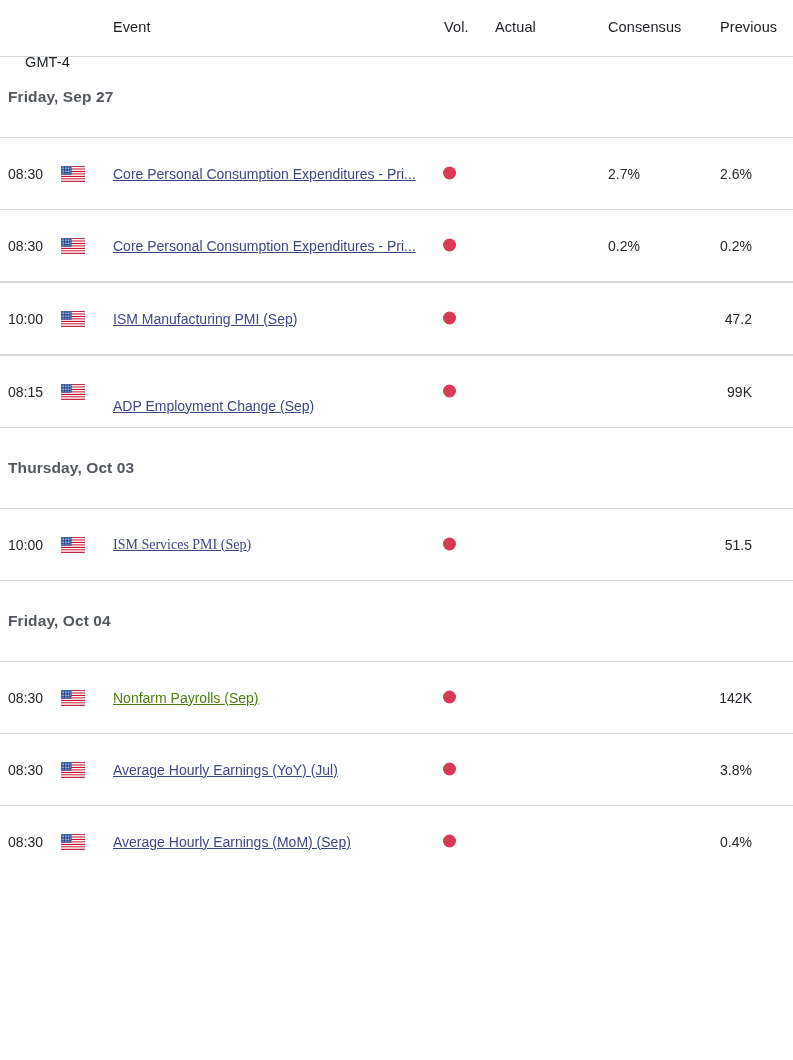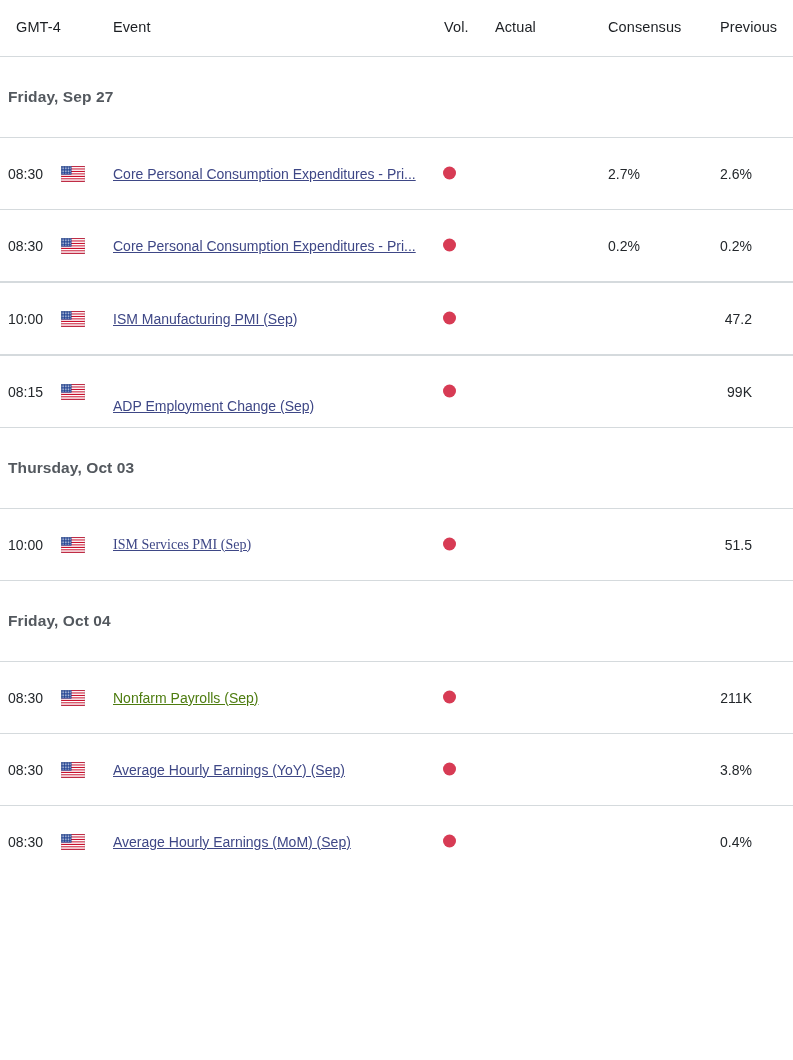--- a/index.html
+++ b/index.html
@@ -26,21 +26,21 @@
     position: relative;
   }
   .cal-header .hcell {
     position: absolute;
     top: 19px;
     font-size: 14.5px;
     color: #1c1f23;
     white-space: nowrap;
     letter-spacing: 0.1px;
   }
-  .h-gmt      { left: 16px; }
+  .h-gmt      { left: 25px; margin-top: 35px; }
   .h-event    { left: 113px; }
   .h-vol      { left: 444px; }
   .h-actual   { left: 495px; }
   .h-consensus{ left: 608px; }
   .h-previous { left: 720px; }
 
   
   .rule {
     height: 1px;
     background: #d5dadd;
@@ -519,21 +519,21 @@
             <rect x="8.7" y="6.7" width="0.8" height="0.8" fill="#ffffff"></rect>
             <rect x="0" y="0" width="24" height="16" fill="none" stroke="#9aa0a6" stroke-width="0.4"></rect>
           </svg>
         </div>
         <a class="cell c-event" href="#" style="color: #4d7c0f;">Nonfarm Payrolls (Sep)</a>
         <div class="cell c-vol">
           <span class="vol-dot" style="background: rgb(215, 59, 84);"></span>
         </div>
         <div class="cell c-actual"></div>
         <div class="cell c-consensus"></div>
-        <div class="cell c-previous">211K</div>
+        <div class="cell c-previous">142K</div>
       </div>
       <div class="rule" style="background: rgb(213, 218, 221);"></div>
       <div class="event-row">
         <div class="cell c-time">08:30</div>
         <div class="cell c-flag">
           <svg class="flag-svg" viewBox="0 0 24 16" xmlns="http://www.w3.org/2000/svg">
             <rect x="0" y="0" width="24" height="1.2307692307692308" fill="#c8102e"></rect>
             <rect x="0" y="1.2307692307692308" width="24" height="1.2307692307692308" fill="#ffffff"></rect>
             <rect x="0" y="2.4615384615384617" width="24" height="1.2307692307692308" fill="#c8102e"></rect>
             <rect x="0" y="3.6923076923076925" width="24" height="1.2307692307692308" fill="#ffffff"></rect>
@@ -573,21 +573,21 @@
             <rect x="8.7" y="5.2" width="0.8" height="0.8" fill="#ffffff"></rect>
             <rect x="0.7" y="6.7" width="0.8" height="0.8" fill="#ffffff"></rect>
             <rect x="2.3" y="6.7" width="0.8" height="0.8" fill="#ffffff"></rect>
             <rect x="3.9000000000000004" y="6.7" width="0.8" height="0.8" fill="#ffffff"></rect>
             <rect x="5.500000000000001" y="6.7" width="0.8" height="0.8" fill="#ffffff"></rect>
             <rect x="7.1000000000000005" y="6.7" width="0.8" height="0.8" fill="#ffffff"></rect>
             <rect x="8.7" y="6.7" width="0.8" height="0.8" fill="#ffffff"></rect>
             <rect x="0" y="0" width="24" height="16" fill="none" stroke="#9aa0a6" stroke-width="0.4"></rect>
           </svg>
         </div>
-        <a class="cell c-event" href="#" style="color: rgb(62, 71, 134);">Average Hourly Earnings (YoY) (Sep)</a>
+        <a class="cell c-event" href="#" style="color: rgb(62, 71, 134);">Average Hourly Earnings (YoY) (Jul)</a>
         <div class="cell c-vol">
           <span class="vol-dot" style="background: rgb(215, 59, 84);"></span>
         </div>
         <div class="cell c-actual"></div>
         <div class="cell c-consensus"></div>
         <div class="cell c-previous">3.8%</div>
       </div>
       <div class="rule" style="background: rgb(213, 218, 221);"></div>
       <div class="event-row">
         <div class="cell c-time">08:30</div>

